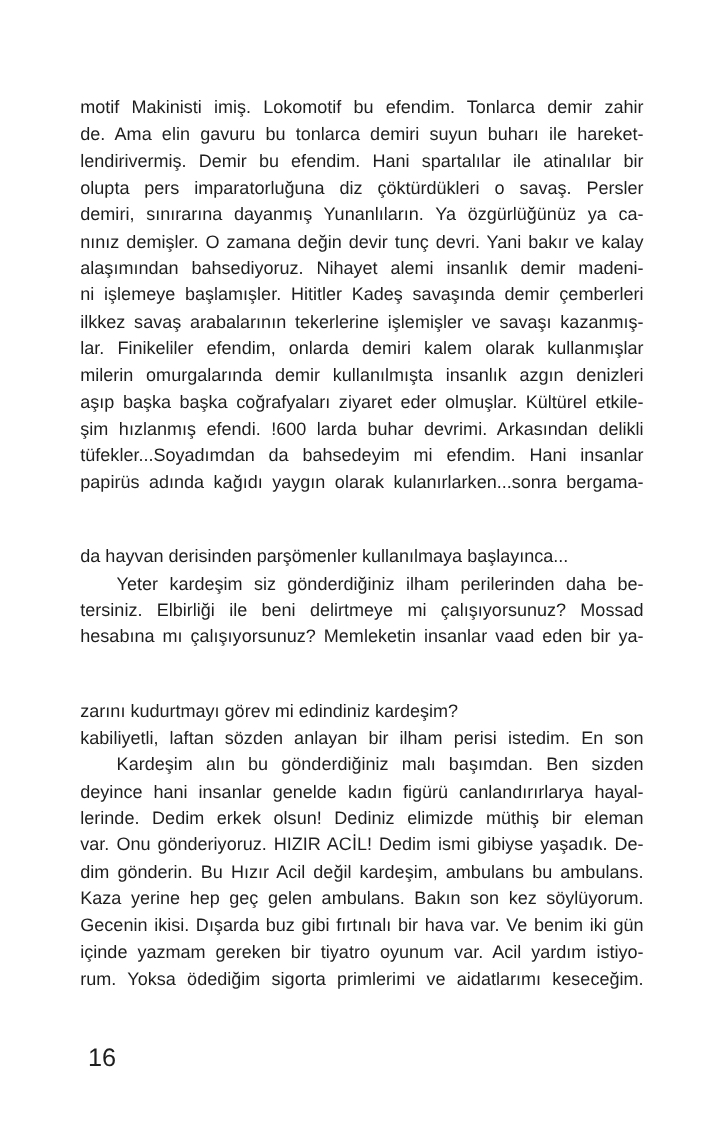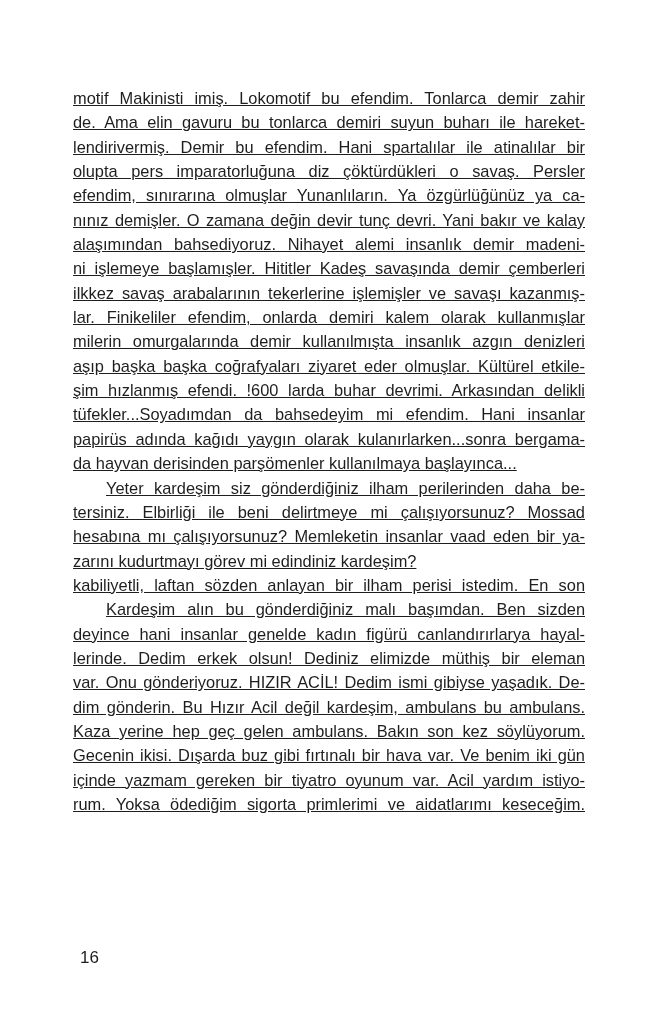--- a/index.html
+++ b/index.html
@@ -15,55 +15,55 @@
       color: #1e1e1e;
     }
     .page-text {
       position: absolute;
       left: 73px;
       top: 86px;
       width: 512px;
       font-family: "Liberation Sans", sans-serif;
       font-size: 16.4px;
       line-height: 24.35px;
-      text-decoration: underline;
     }
     .line {
       display: block;
       height: 24.35px;
       white-space: nowrap;
       text-align: justify;
       text-align-last: justify;
     }
     .line.last {
       text-align-last: left;
+      margin-top: 43px;
     }
     .line.indent {
       padding-left: 33px;
     }
     .page-number {
       position: absolute;
       left: 80px;
       top: 948px;
       font-family: "Liberation Sans", sans-serif;
-      font-size: 17px;
+      font-size: 23px;
       color: #1e1e1e;
     }
   </style>
 </head>
 <body>
 
 <div class="page-text">
 
   <div>
     <span class="line">motif Makinisti imiş. Lokomotif bu efendim. Tonlarca demir zahir</span>
     <span class="line">de. Ama elin gavuru bu tonlarca demiri suyun buharı ile hareket-</span>
     <span class="line">lendirivermiş. Demir bu efendim. Hani spartalılar ile atinalılar bir</span>
     <span class="line">olupta pers imparatorluğuna diz çöktürdükleri o savaş. Persler</span>
-    <span class="line">efendim, sınırarına olmuşlar Yunanlıların. Ya özgürlüğünüz ya ca-</span>
+    <span class="line">demiri, sınırarına dayanmış Yunanlıların. Ya özgürlüğünüz ya ca-</span>
     <span class="line">nınız demişler. O zamana değin devir tunç devri. Yani bakır ve kalay</span>
     <span class="line">alaşımından bahsediyoruz. Nihayet alemi insanlık demir madeni-</span>
     <span class="line">ni işlemeye başlamışler. Hititler Kadeş savaşında demir çemberleri</span>
     <span class="line">ilkkez savaş arabalarının tekerlerine işlemişler ve savaşı kazanmış-</span>
     <span class="line">lar. Finikeliler efendim, onlarda demiri kalem olarak kullanmışlar</span>
     <span class="line">milerin omurgalarında demir kullanılmışta insanlık azgın denizleri</span>
     <span class="line">aşıp başka başka coğrafyaları ziyaret eder olmuşlar. Kültürel etkile-</span>
     <span class="line">şim hızlanmış efendi. !600 larda buhar devrimi. Arkasından delikli</span>
     <span class="line">tüfekler...Soyadımdan da bahsedeyim mi efendim. Hani insanlar</span>
     <span class="line">papirüs adında kağıdı yaygın olarak kulanırlarken...sonra bergama-</span>

